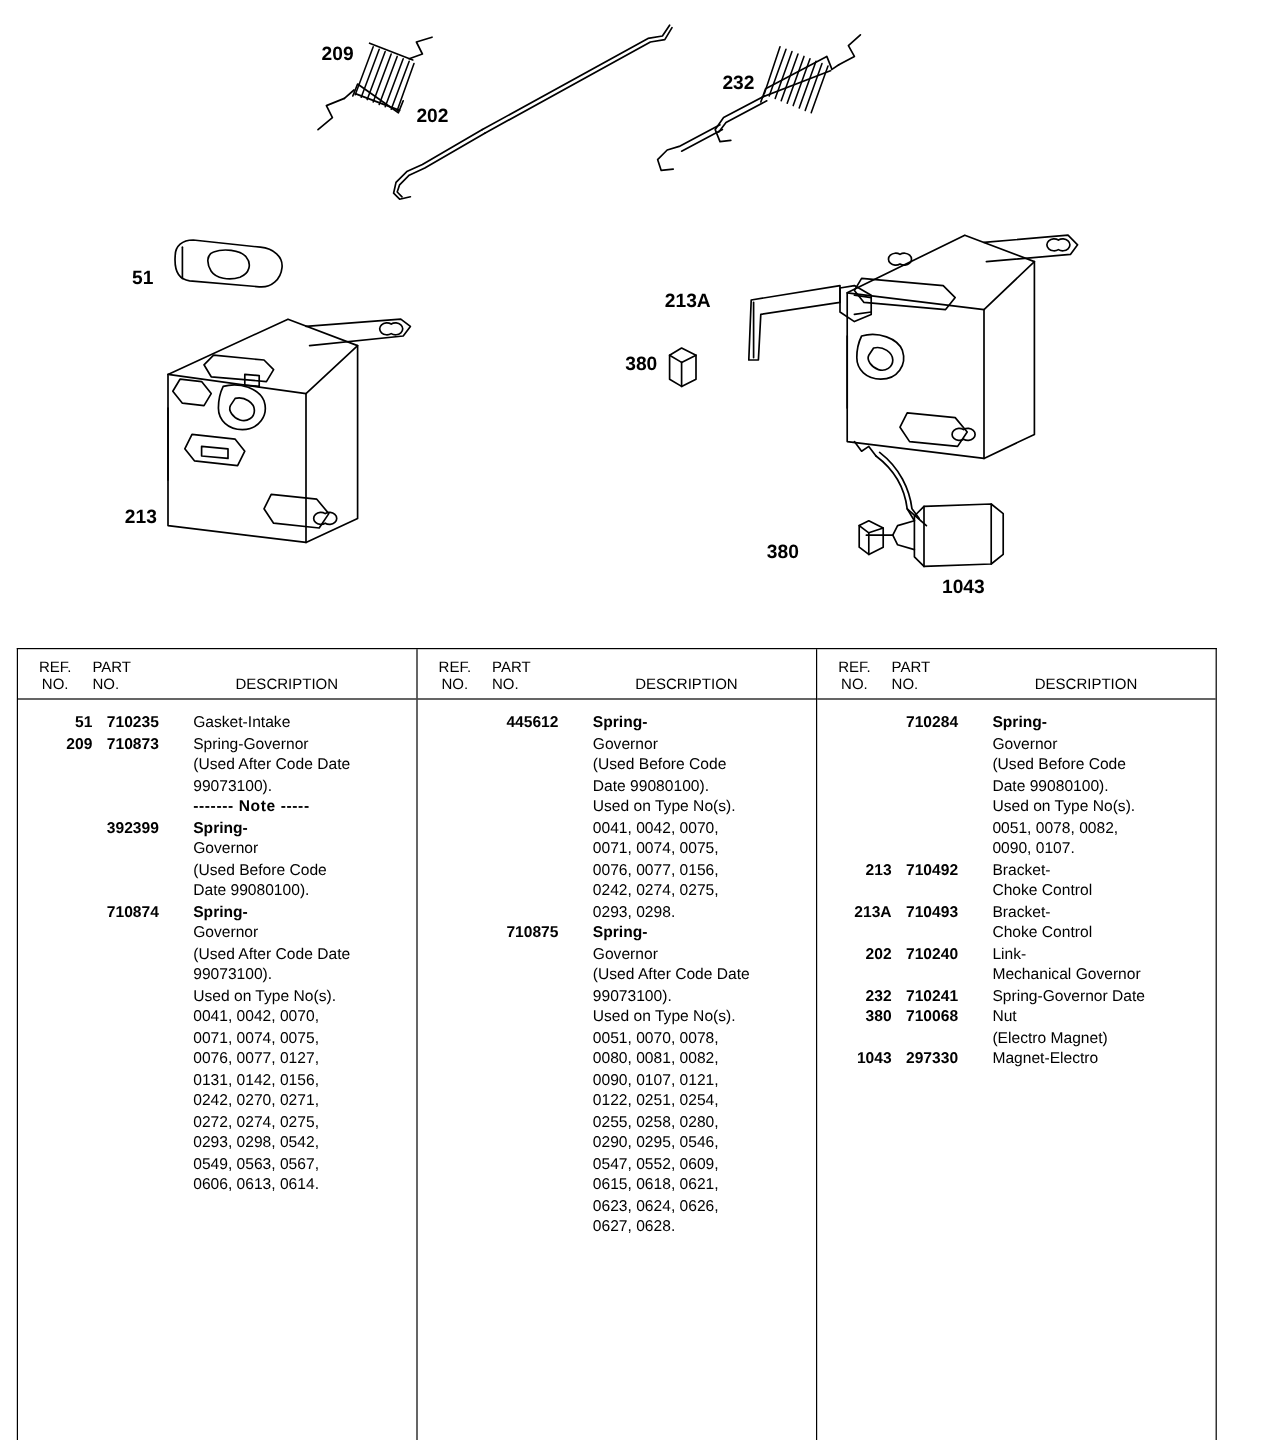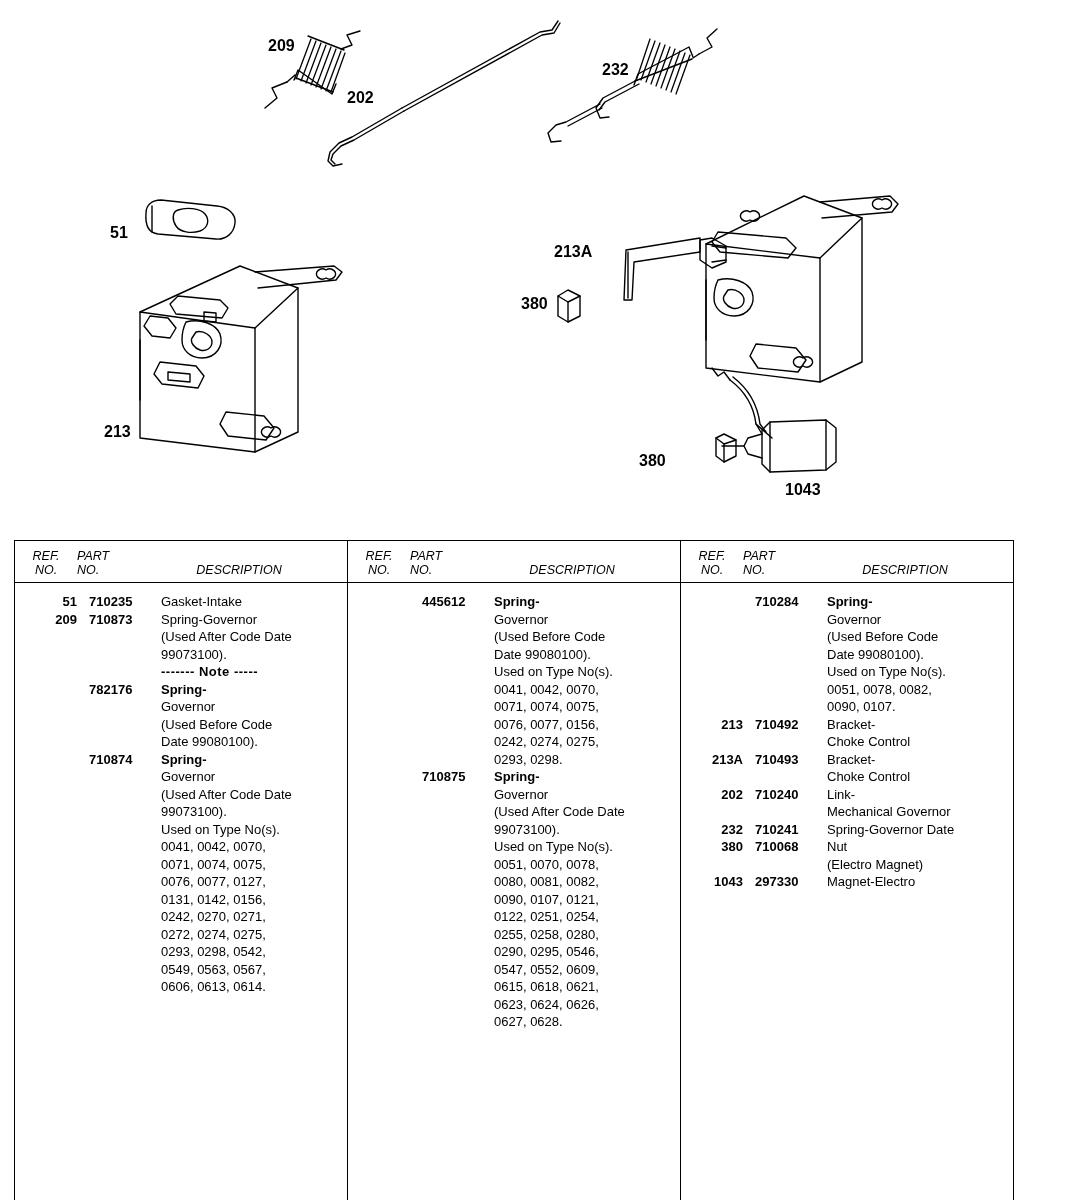--- a/index.html
+++ b/index.html
@@ -61,21 +61,20 @@
     border-left: 1.5px solid #000;
   }
   .col-head {
     display: flex;
     font-size: 12.5px;
     line-height: 14px;
     padding: 8px 0 6px 0;
     border-bottom: 1.5px solid #000;
     height: 42px;
     box-sizing: border-box;
-    font-style: italic;
   }
   .h-ref {
     width: 62px;
     text-align: center;
     flex: none;
   }
   .h-part {
     width: 72px;
     text-align: left;
     flex: none;
@@ -295,21 +294,21 @@
             <div class="c-part"></div>
             <div class="c-desc">99073100).</div>
           </div>
           <div class="row">
             <div class="c-ref"></div>
             <div class="c-part"></div>
             <div class="c-desc note-line">------- Note -----</div>
           </div>
           <div class="row">
             <div class="c-ref"></div>
-            <div class="c-part">782176</div>
+            <div class="c-part">392399</div>
             <div class="c-desc bold">Spring-</div>
           </div>
           <div class="row">
             <div class="c-ref"></div>
             <div class="c-part"></div>
             <div class="c-desc">Governor</div>
           </div>
           <div class="row">
             <div class="c-ref"></div>
             <div class="c-part"></div>

